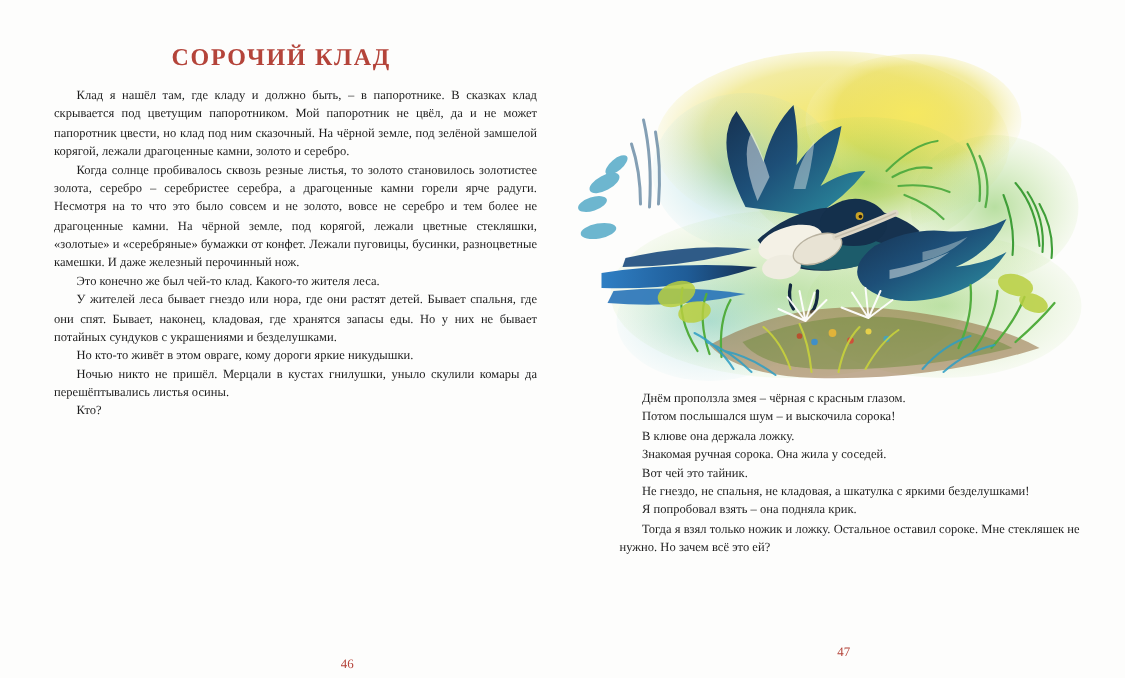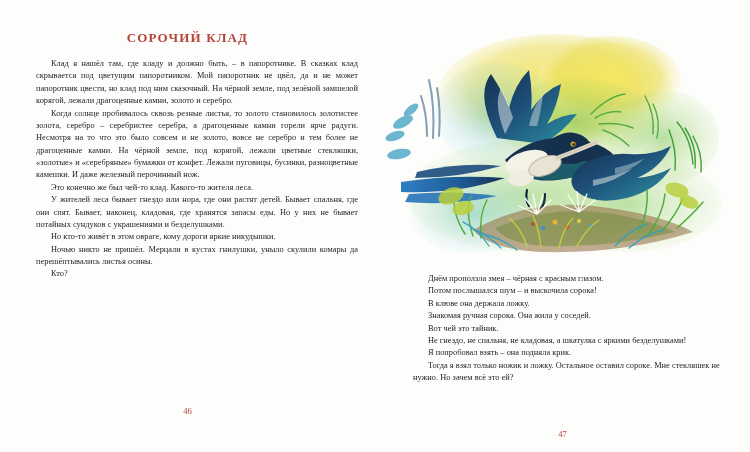--- a/index.html
+++ b/index.html
@@ -35,21 +35,21 @@
     padding: 0;
   }
 
   .story-title {
     position: absolute;
     top: 31px;
     left: 0;
     width: 375px;
     text-align: center;
     font-family: "Liberation Serif", "DejaVu Serif", serif;
-    font-size: 13px;
+    font-size: 16px;
     font-weight: bold;
     letter-spacing: 1.15px;
     color: #b4443a;
     text-transform: uppercase;
     line-height: 1;
   }
 
   .text-block {
     position: absolute;
     left: 36px;
@@ -72,28 +72,28 @@
 
   .folio {
     position: absolute;
     width: 375px;
     left: 0;
     text-align: center;
     font-size: 8.6px;
     color: #b4443a;
     font-family: "Liberation Serif", "DejaVu Serif", serif;
   }
-  .folio-left { top: 406px; }
+  .folio-left { top: 437px; padding-left: 44px; }
   .folio-right { top: 417px; margin-top: 12px; }
 
   
   .page-right { padding: 0; }
 
   .text-block.right-col {
-    top: 273px;
+    top: 260px;
     left: 38px;
     width: 322px;
   }
 
   
   .illustration {
     position: absolute;
     top: 18px;
     left: 2px;
     width: 360px;

